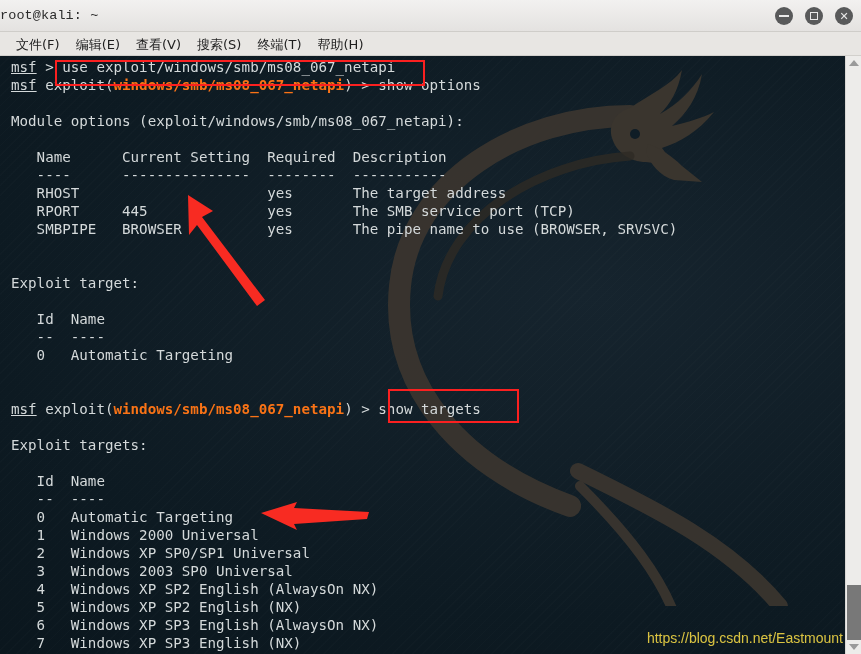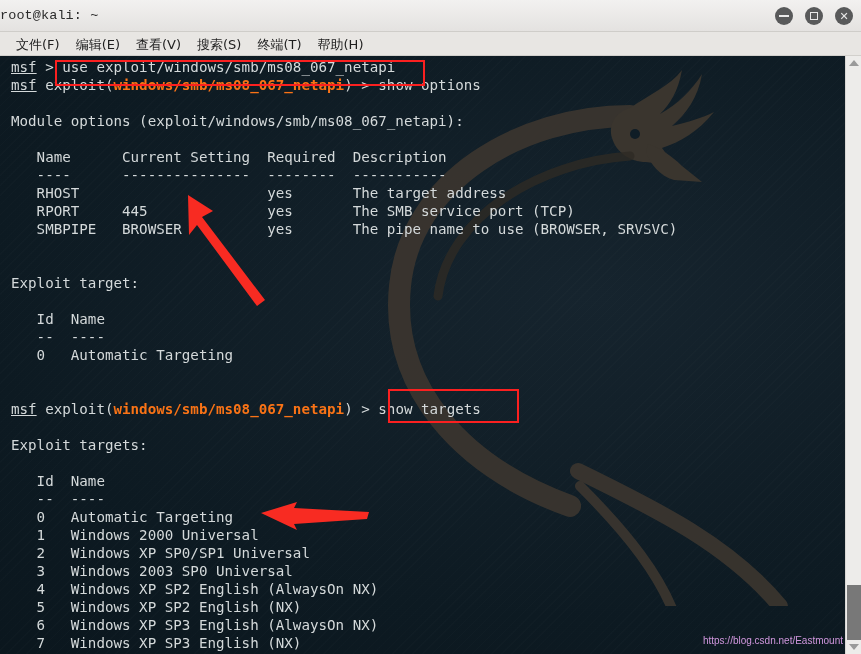--- a/index.html
+++ b/index.html
@@ -173,22 +173,22 @@
     top: 530px;
     font-size: 25px;
     color: #f23a32;
     font-family: "DejaVu Sans", "Liberation Sans", sans-serif;
     white-space: nowrap;
   }
   .watermark {
     position: absolute;
     right: 18px;
     bottom: 8px;
-    font-size: 10px;
-    color: #f0abfc;
+    font-size: 14px;
+    color: #fde047;
     font-family: "Liberation Sans", sans-serif;
     white-space: nowrap;
     opacity: 0.85;
   }
 
   
   .scrollbar {
     position: absolute;
     right: 0; top: 56px;
     width: 16px;

